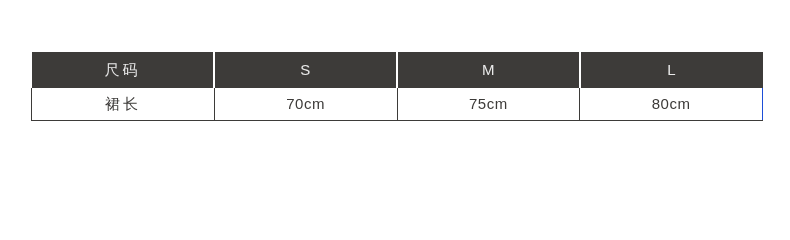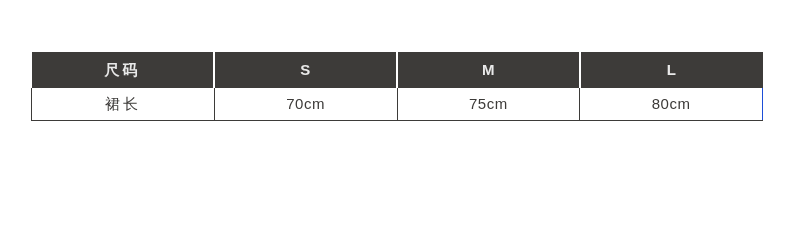--- a/index.html
+++ b/index.html
@@ -35,21 +35,21 @@
   table.size-chart thead tr {
     background: #3d3b39;
   }
 
   table.size-chart thead th {
     height: 36px;
     padding: 0;
     margin: 12px;
     text-align: center;
     vertical-align: middle;
-    font-weight: bold;
+    font-weight: normal;
     font-size: 15px;
     line-height: 36px;
     color: #e9e9e9;
     letter-spacing: 0.5px;
     border-right: 2px solid #ffffff;
     background: #3d3b39;
   }
 
   table.size-chart thead th:last-child {
     border-right: none;

